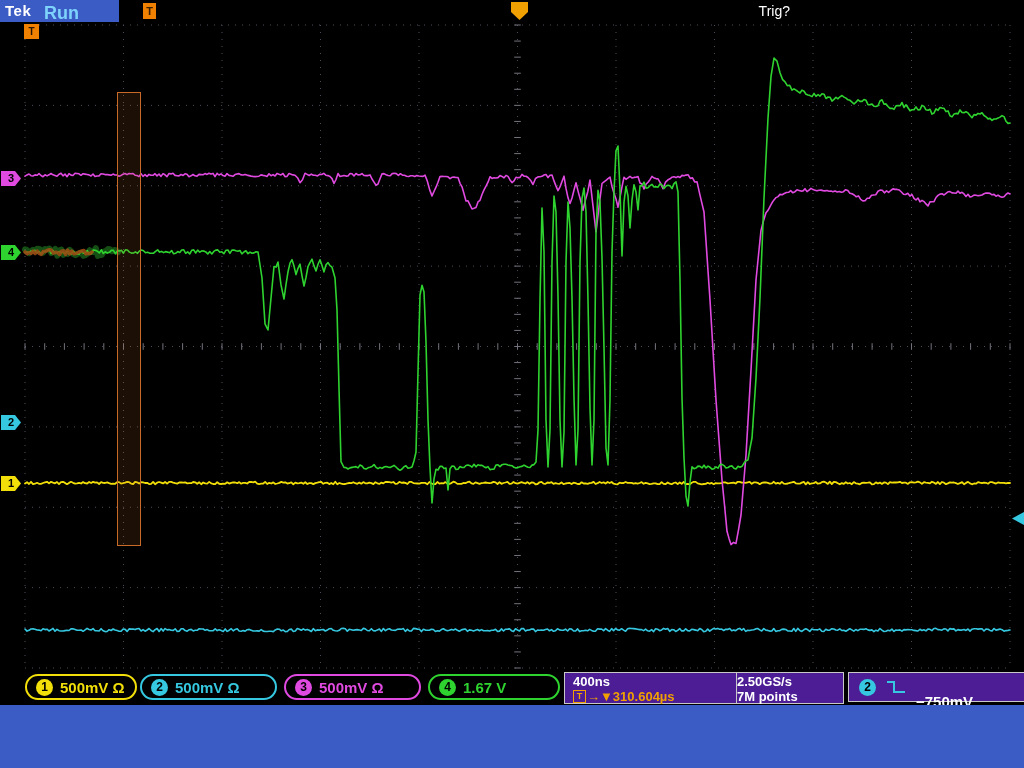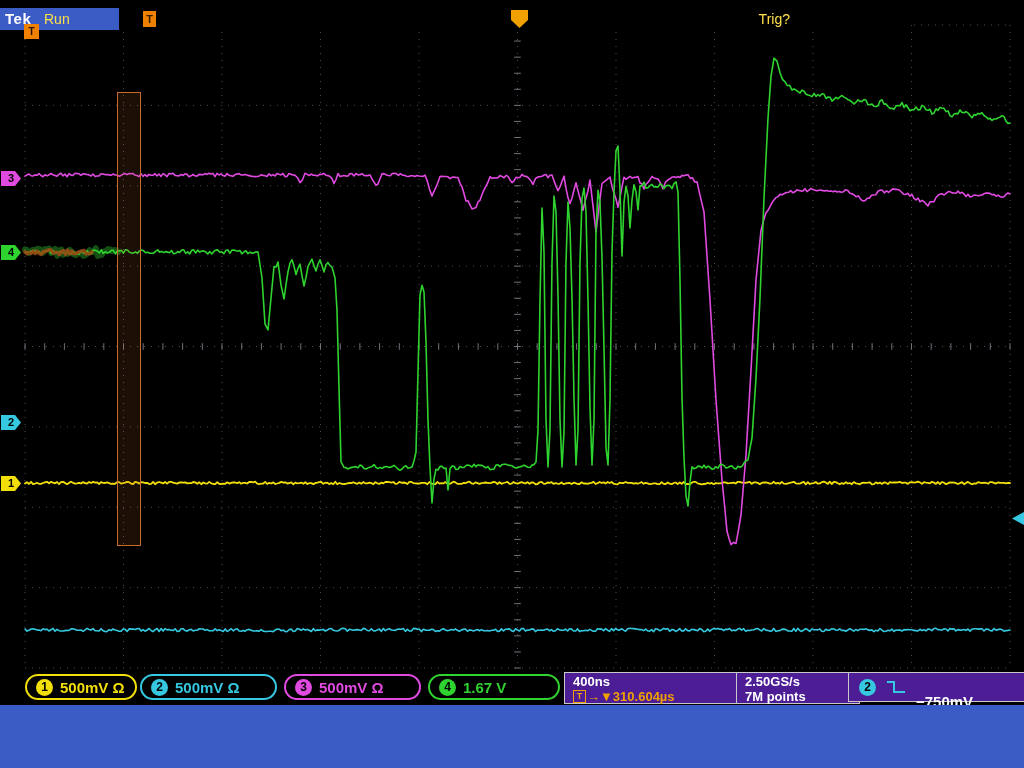--- a/index.html
+++ b/index.html
@@ -1,25 +1,25 @@
 <!DOCTYPE html>
 <html><head>
 <meta charset="utf-8">
 <style>
   html,body{margin:0;padding:0;background:#000;}
   .stage{position:relative;width:1024px;height:768px;background:#000;overflow:hidden;
          font-family:"Liberation Sans",sans-serif;-webkit-font-smoothing:antialiased;}
   svg#wave-svg{position:absolute;left:0;top:0;pointer-events:none;}
 
   
-  .topbar{position:absolute;left:0;top:8px;width:840px;height:22px;background:#3b5cc4;}
+  .topbar{position:absolute;left:0;top:0;width:840px;height:22px;background:#3b5cc4;}
   .topbar .blackstrip{position:absolute;left:119px;top:0;width:789px;height:22px;background:#000;}
   .tek{position:absolute;left:5px;top:2px;color:#fff;font-weight:bold;font-size:15px;letter-spacing:.5px;}
-  .run{position:absolute;left:44px;top:3px;color:#fde047;font-size:14px;}
-  .trigq{position:absolute;right:50px;top:3px;color:#fde047;font-size:14px;}
+  .run{position:absolute;left:44px;top:3px;color:#7dd3fc;font-size:18px;font-weight:bold;}
+  .trigq{position:absolute;right:50px;top:3px;color:#ffffff;font-size:14px;}
   .tmark{position:absolute;left:143px;top:3px;width:13px;height:16px;background:#f08000;color:#3a2000;
          font-size:11px;font-weight:bold;text-align:center;line-height:16px;}
   .tpos{position:absolute;left:511px;top:2px;width:17px;height:18px;background:#f0a000;
         clip-path:polygon(0 0,100% 0,100% 55%,50% 100%,0 55%);}
 
   
   .tflag{position:absolute;left:24px;top:24px;width:15px;height:15px;background:#f08000;color:#2a1600;
          font-size:10px;font-weight:bold;text-align:center;line-height:15px;}
   .zoomrect{position:absolute;left:117px;top:92px;width:22px;height:452px;
             border:1px solid #c96a28;background:rgba(201,106,40,0.14);}
@@ -31,21 +31,21 @@
   .readout{position:absolute;top:674px;height:22px;border-radius:13px;border:2px solid;display:flex;
            align-items:center;padding:0 9px;gap:7px;font-weight:bold;font-size:15px;background:#000;white-space:nowrap;}
   .badge{width:17px;height:17px;border-radius:50%;color:#000;display:flex;align-items:center;
          justify-content:center;font-size:12px;font-weight:bold;flex:0 0 auto;}
   .sbox{position:absolute;top:672px;height:28px;border:1px solid #c8c8c8;background:#4c1d95;color:#fff;}
   .hbox{left:564px;width:164px;padding:1px 8px;}
   .hbox .l1{font-size:13px;font-weight:bold;color:#fff;}
   .hbox .l2{font-size:13px;font-weight:bold;color:#f0a000;display:flex;align-items:center;gap:1px;}
   .hbox .tsq{display:inline-block;width:11px;height:11px;border:1px solid #f0a000;color:#f0a000;
              font-size:9px;line-height:11px;text-align:center;font-weight:bold;}
-  .rbox{left:736px;width:106px;padding:1px 8px;}
+  .rbox{left:736px;width:106px;padding:1px 0;}
   .rbox div{font-size:13px;font-weight:bold;color:#fff;}
   .tbox{left:848px;width:161px;display:flex;align-items:center;gap:9px;padding:0 10px;}
   .tbox .lvl{font-size:15px;font-weight:bold;color:#fff;margin-top:28px;}
 
   
   .menubar{position:absolute;left:0;top:705px;width:1024px;height:63px;background:#3b5cc4;}
 </style>
 </head>
 <body>
 

